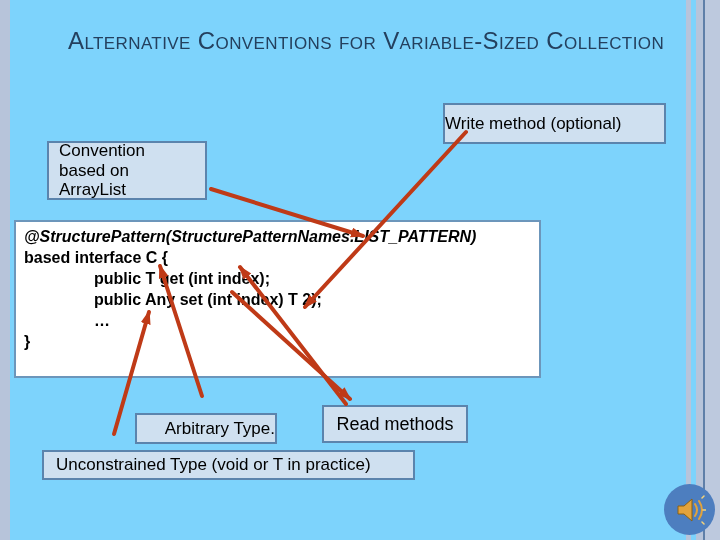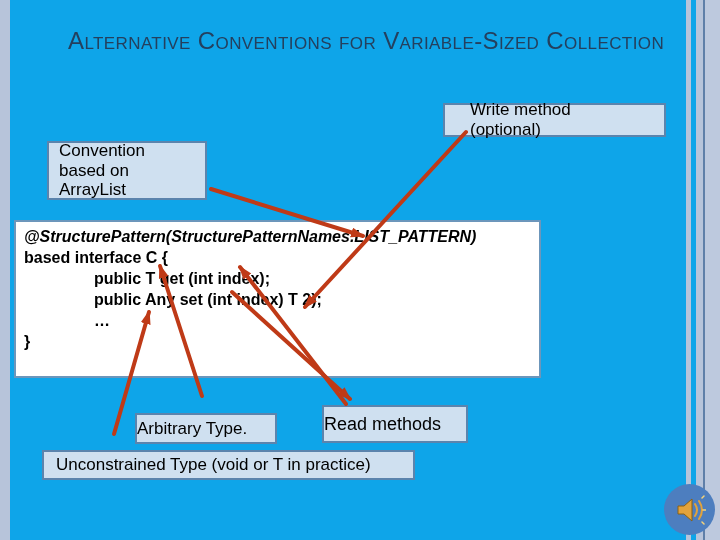--- a/index.html
+++ b/index.html
@@ -4,44 +4,44 @@
 <style>
   :root{
     --title-text:#24405e; --callout-fill:#cfe0f0; --callout-border:#5b84ad;
     --code-border:#6c96bb; --arrow:#bf3a17; --arrow-outline:#7e2408;
     --edge-stripe:#b7c4da; --edge-stripe-dark:#5f7fa8;
     --audio-circle:#4d7ebf; --speaker-gold:#e2a33c;
   }
   html,body{margin:0;padding:0;}
   body{width:720px;height:540px;overflow:hidden;background:#fff;
        font-family:"Liberation Sans",sans-serif;}
-  .slide{position:relative;width:720px;height:540px;background:#0ea5e9;overflow:hidden;}
+  .slide{position:relative;width:720px;height:540px;background:#7dd3fc;overflow:hidden;}
 
   
   .stripe{position:absolute;top:0;height:540px;}
   .stripe-left{left:0;width:10px;background:var(--edge-stripe);}
   .rs1{left:686px;width:5px;background:var(--edge-stripe);}
   .rs2{left:696px;width:7px;background:var(--edge-stripe);}
   .rs3{left:703px;width:2px;background:var(--edge-stripe-dark);}
   .rs4{left:705px;width:15px;background:#bdc9de;}
 
   
   .title{position:absolute;left:68px;top:26px;width:600px;
          font-variant:small-caps;font-size:24px;line-height:1.25;
          letter-spacing:.4px;color:var(--title-text);font-weight:400;}
 
   
   .callout{position:absolute;background:var(--callout-fill);
            border:2.5px solid var(--callout-border);
            color:#000;font-size:17px;display:flex;align-items:center;
            box-sizing:border-box;}
-  .write-box{left:443px;top:103px;width:223px;height:34px;padding:0 25px;}
+  .write-box{left:443px;top:103px;width:223px;height:41px;padding:0 0;}
   .conv-box{left:47px;top:141px;width:160px;height:59px;padding:10px 10px;line-height:1.16;}
-  .arb-box{left:135px;top:413px;width:142px;height:31px;justify-content:flex-start;}
-  .read-box{left:322px;top:405px;width:146px;height:38px;font-size:18px;}
+  .arb-box{left:135px;top:413px;width:142px;height:31px;justify-content:flex-end;}
+  .read-box{left:322px;top:405px;width:146px;height:38px;justify-content:center;font-size:18px;}
   .uncon-box{left:42px;top:450px;width:373px;height:30px;padding:10px 12px;}
 
   
   .code-box{position:absolute;left:14px;top:220px;width:527px;height:158px;
             background:#fff;border:2.5px solid var(--code-border);
             box-sizing:border-box;padding:4px 0 0 8px;
             font-family:"Liberation Sans",sans-serif;font-weight:700;
             font-size:16px;color:#000;line-height:21px;}
   .code-line{white-space:pre;}
   .code-line.ind{margin-left:70px;}

